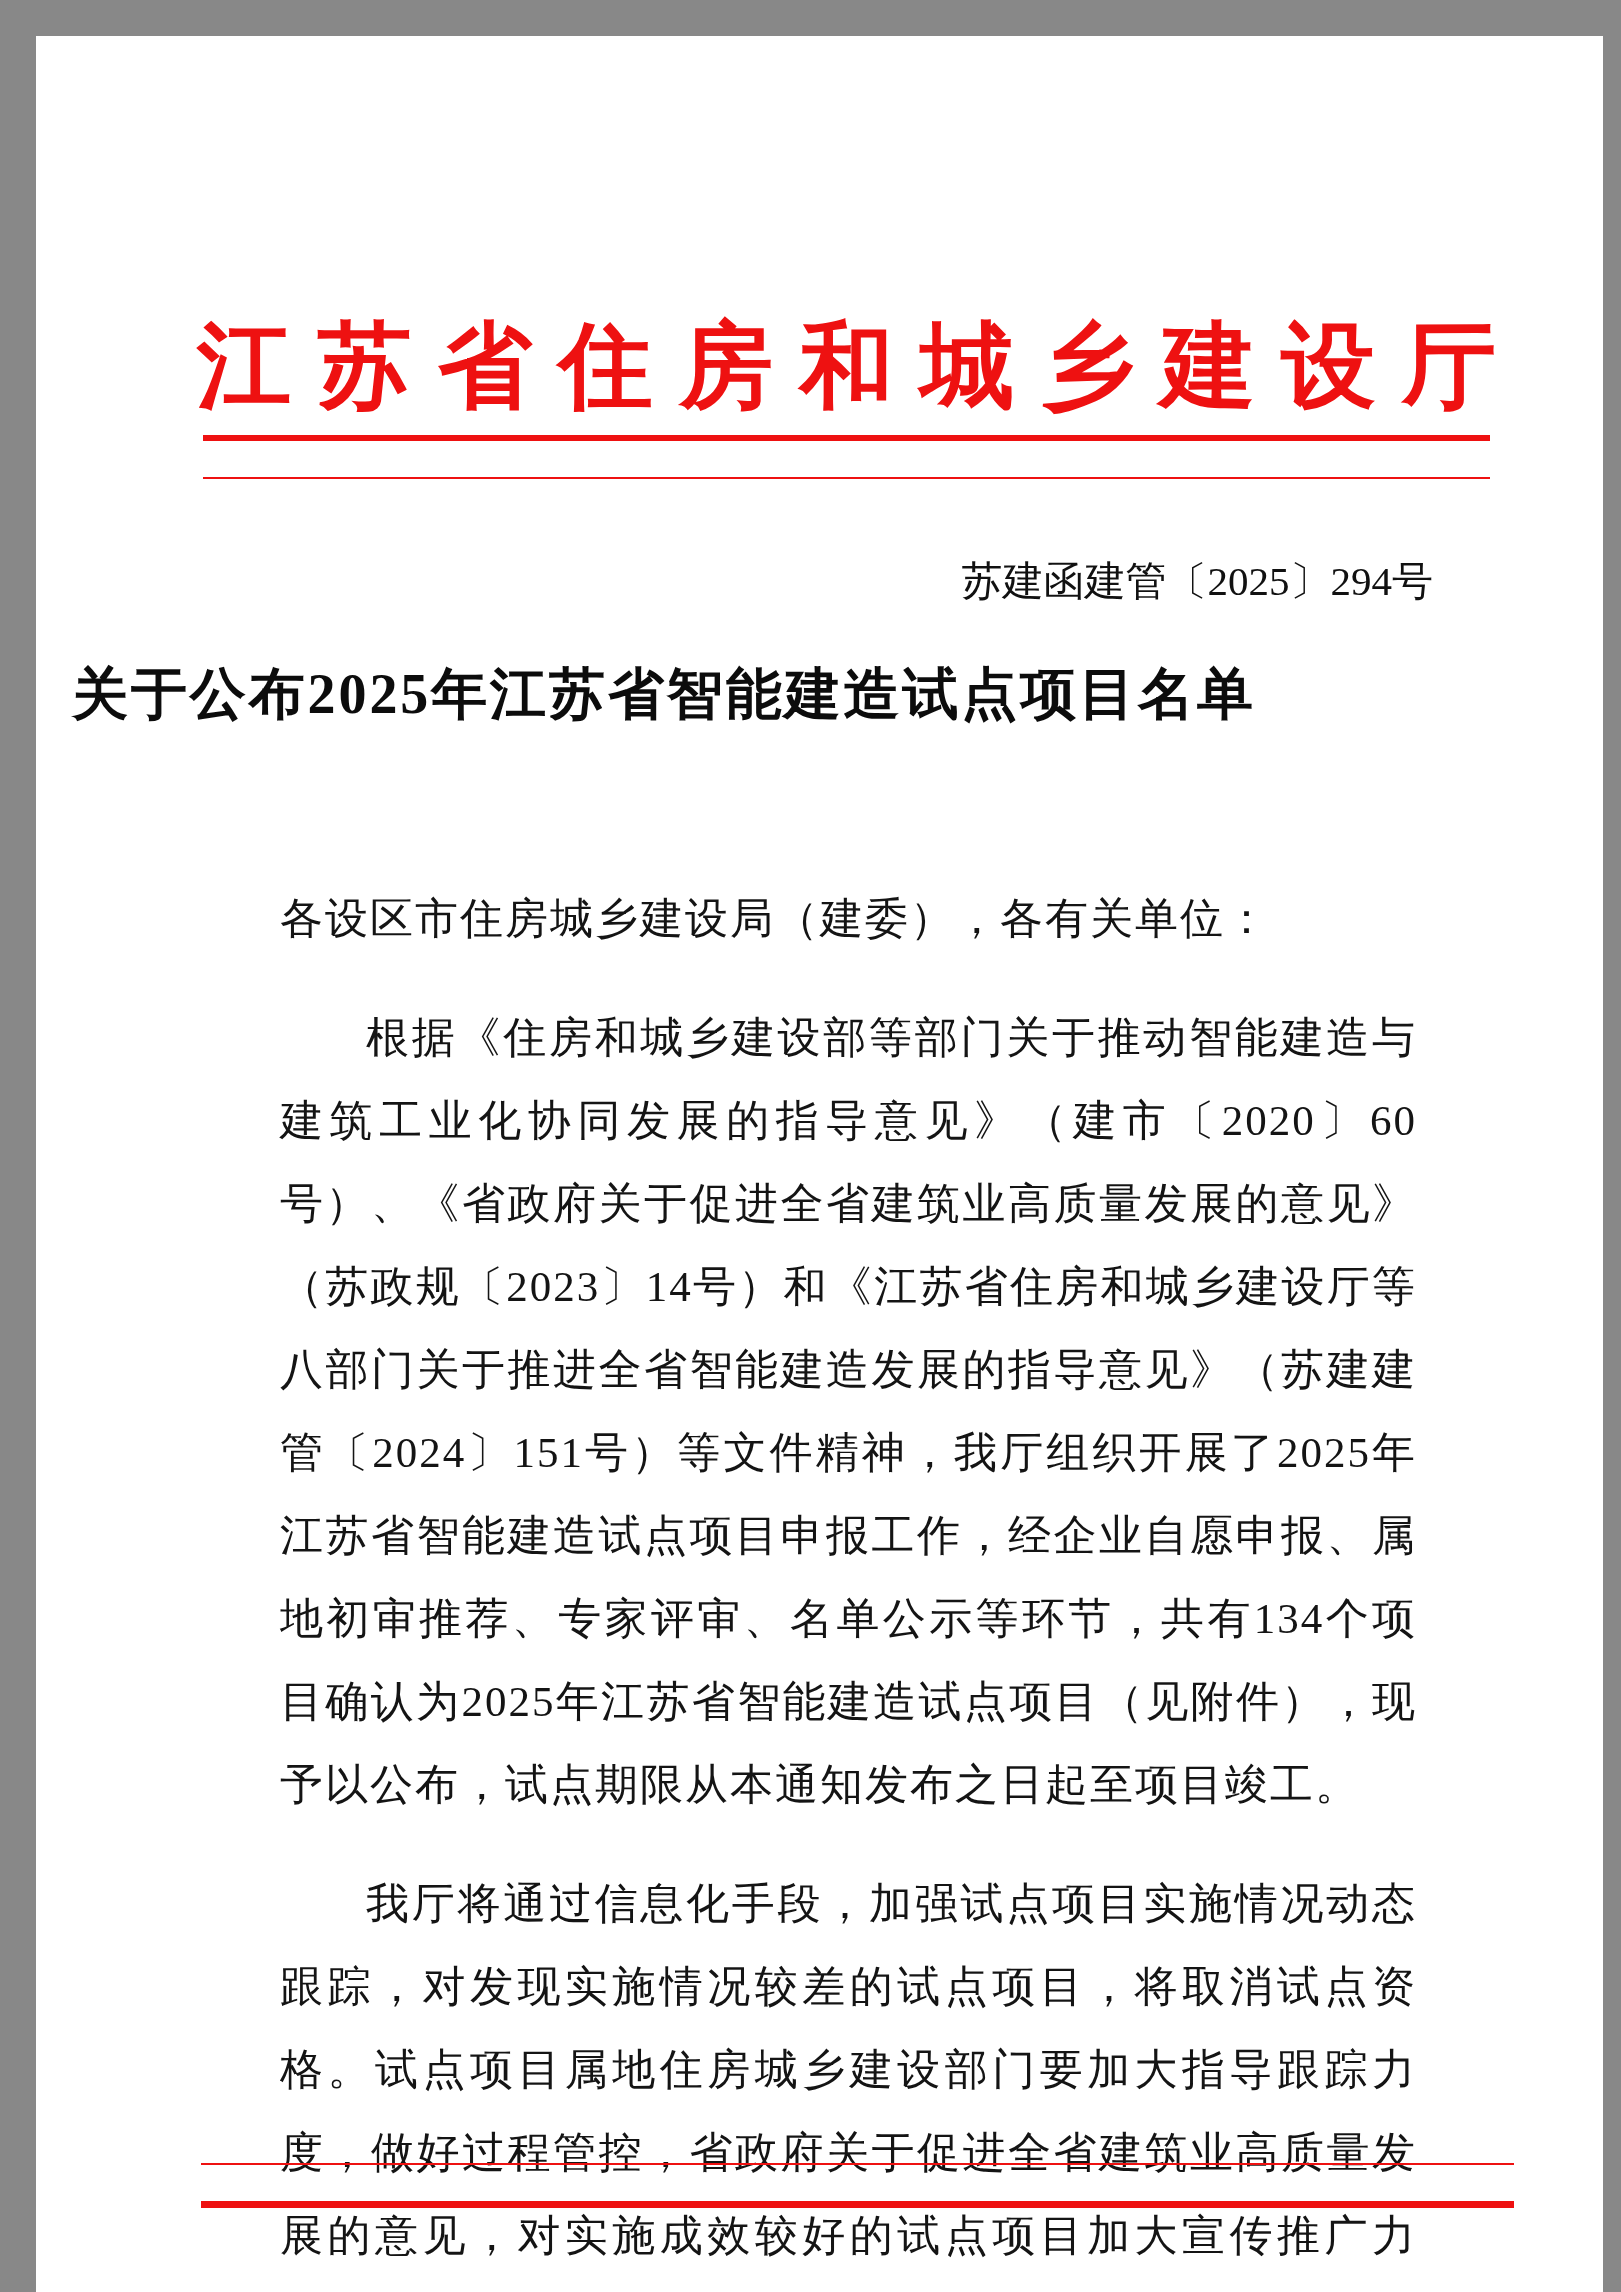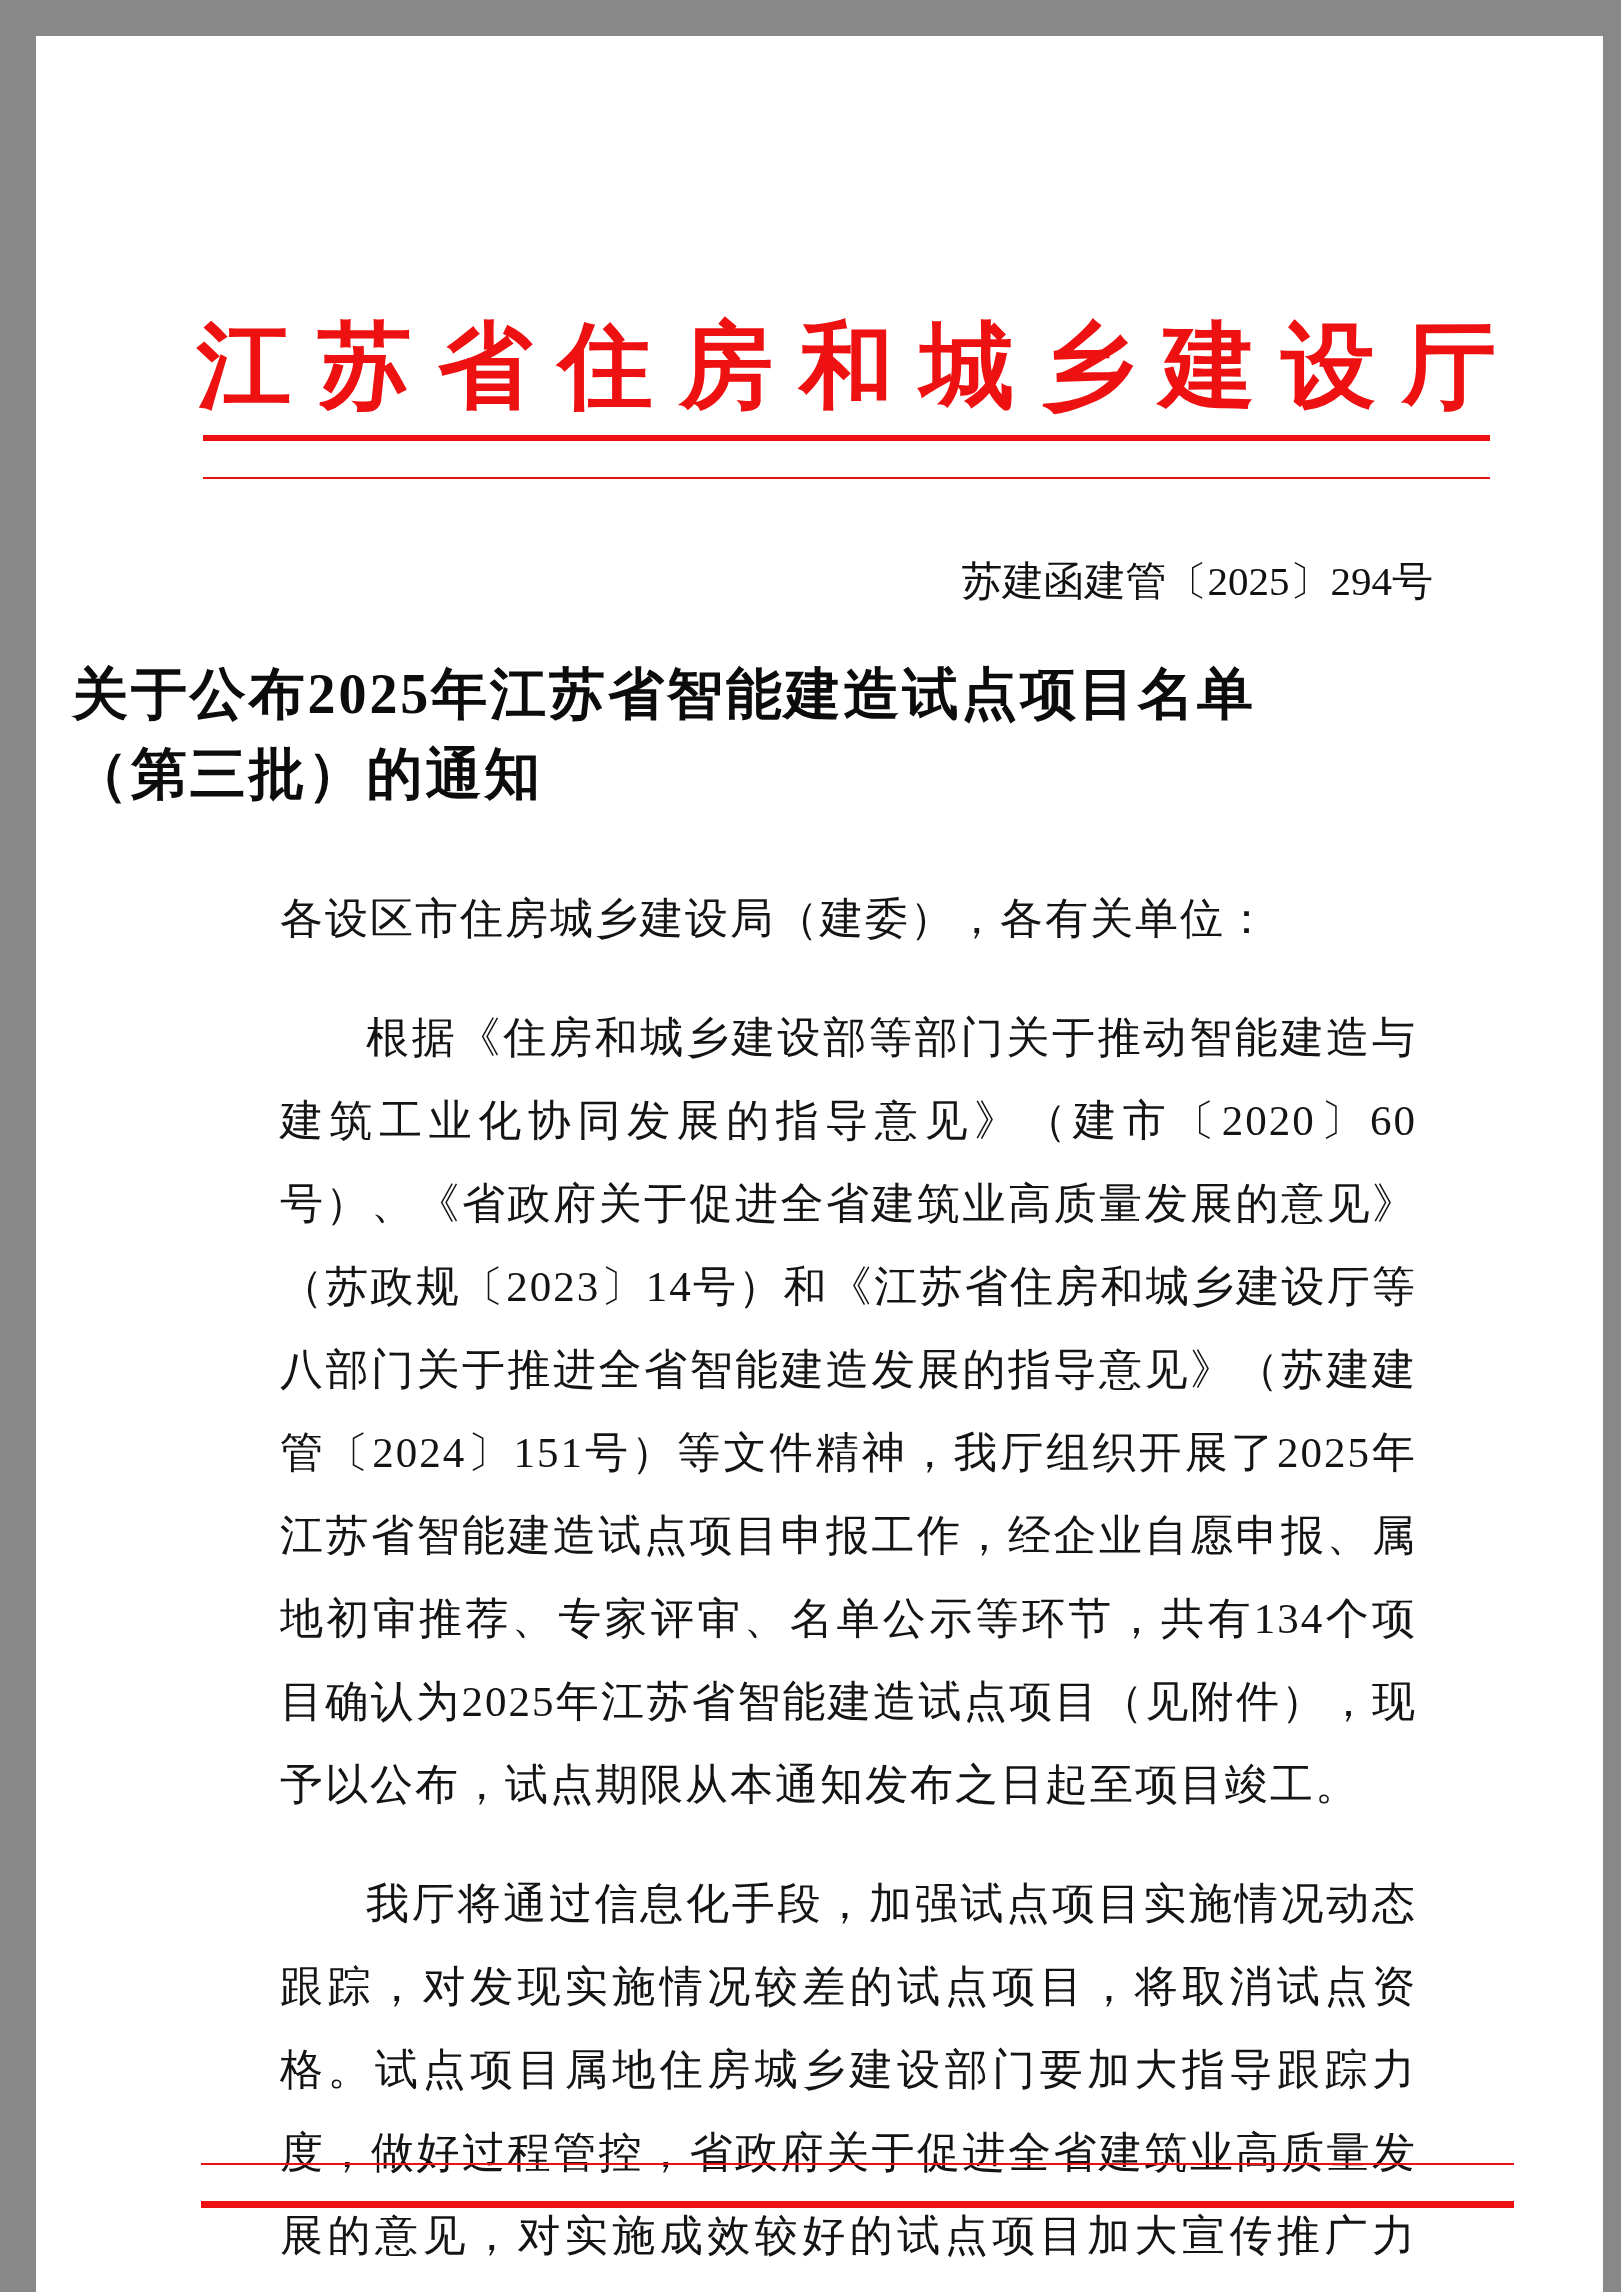--- a/index.html
+++ b/index.html
@@ -91,21 +91,20 @@
 <div class="page">
 
   <div class="letterhead">江苏省住房和城乡建设厅</div>
 
   <div class="divider-top"></div>
 
   <div class="doc-number">苏建函建管〔2025〕294号</div>
 
   <h1 class="notice-title">
     <span>关于公布2025年江苏省智能建造试点项目名单</span><br>
-    <span>（第三批）的通知</span>
   </h1>
 
   <div class="doc-body">
     <p>各设区市住房城乡建设局（建委），各有关单位：</p>
     <p class="indented">根据《住房和城乡建设部等部门关于推动智能建造与建筑工业化协同发展的指导意见》（建市〔2020〕60号）、《省政府关于促进全省建筑业高质量发展的意见》（苏政规〔2023〕14号）和《江苏省住房和城乡建设厅等八部门关于推进全省智能建造发展的指导意见》（苏建建管〔2024〕151号）等文件精神，我厅组织开展了2025年江苏省智能建造试点项目申报工作，经企业自愿申报、属地初审推荐、专家评审、名单公示等环节，共有134个项目确认为2025年江苏省智能建造试点项目（见附件），现予以公布，试点期限从本通知发布之日起至项目竣工。</p>
     <p class="indented">我厅将通过信息化手段，加强试点项目实施情况动态跟踪，对发现实施情况较差的试点项目，将取消试点资格。试点项目属地住房城乡建设部门要加大指导跟踪力度，做好过程管控，省政府关于促进全省建筑业高质量发展的意见，对实施成效较好的试点项目加大宣传推广力度。各智能建造试点项目要及时留存实施</p>
   </div>
 
   <div class="divider-bottom"></div>
 

